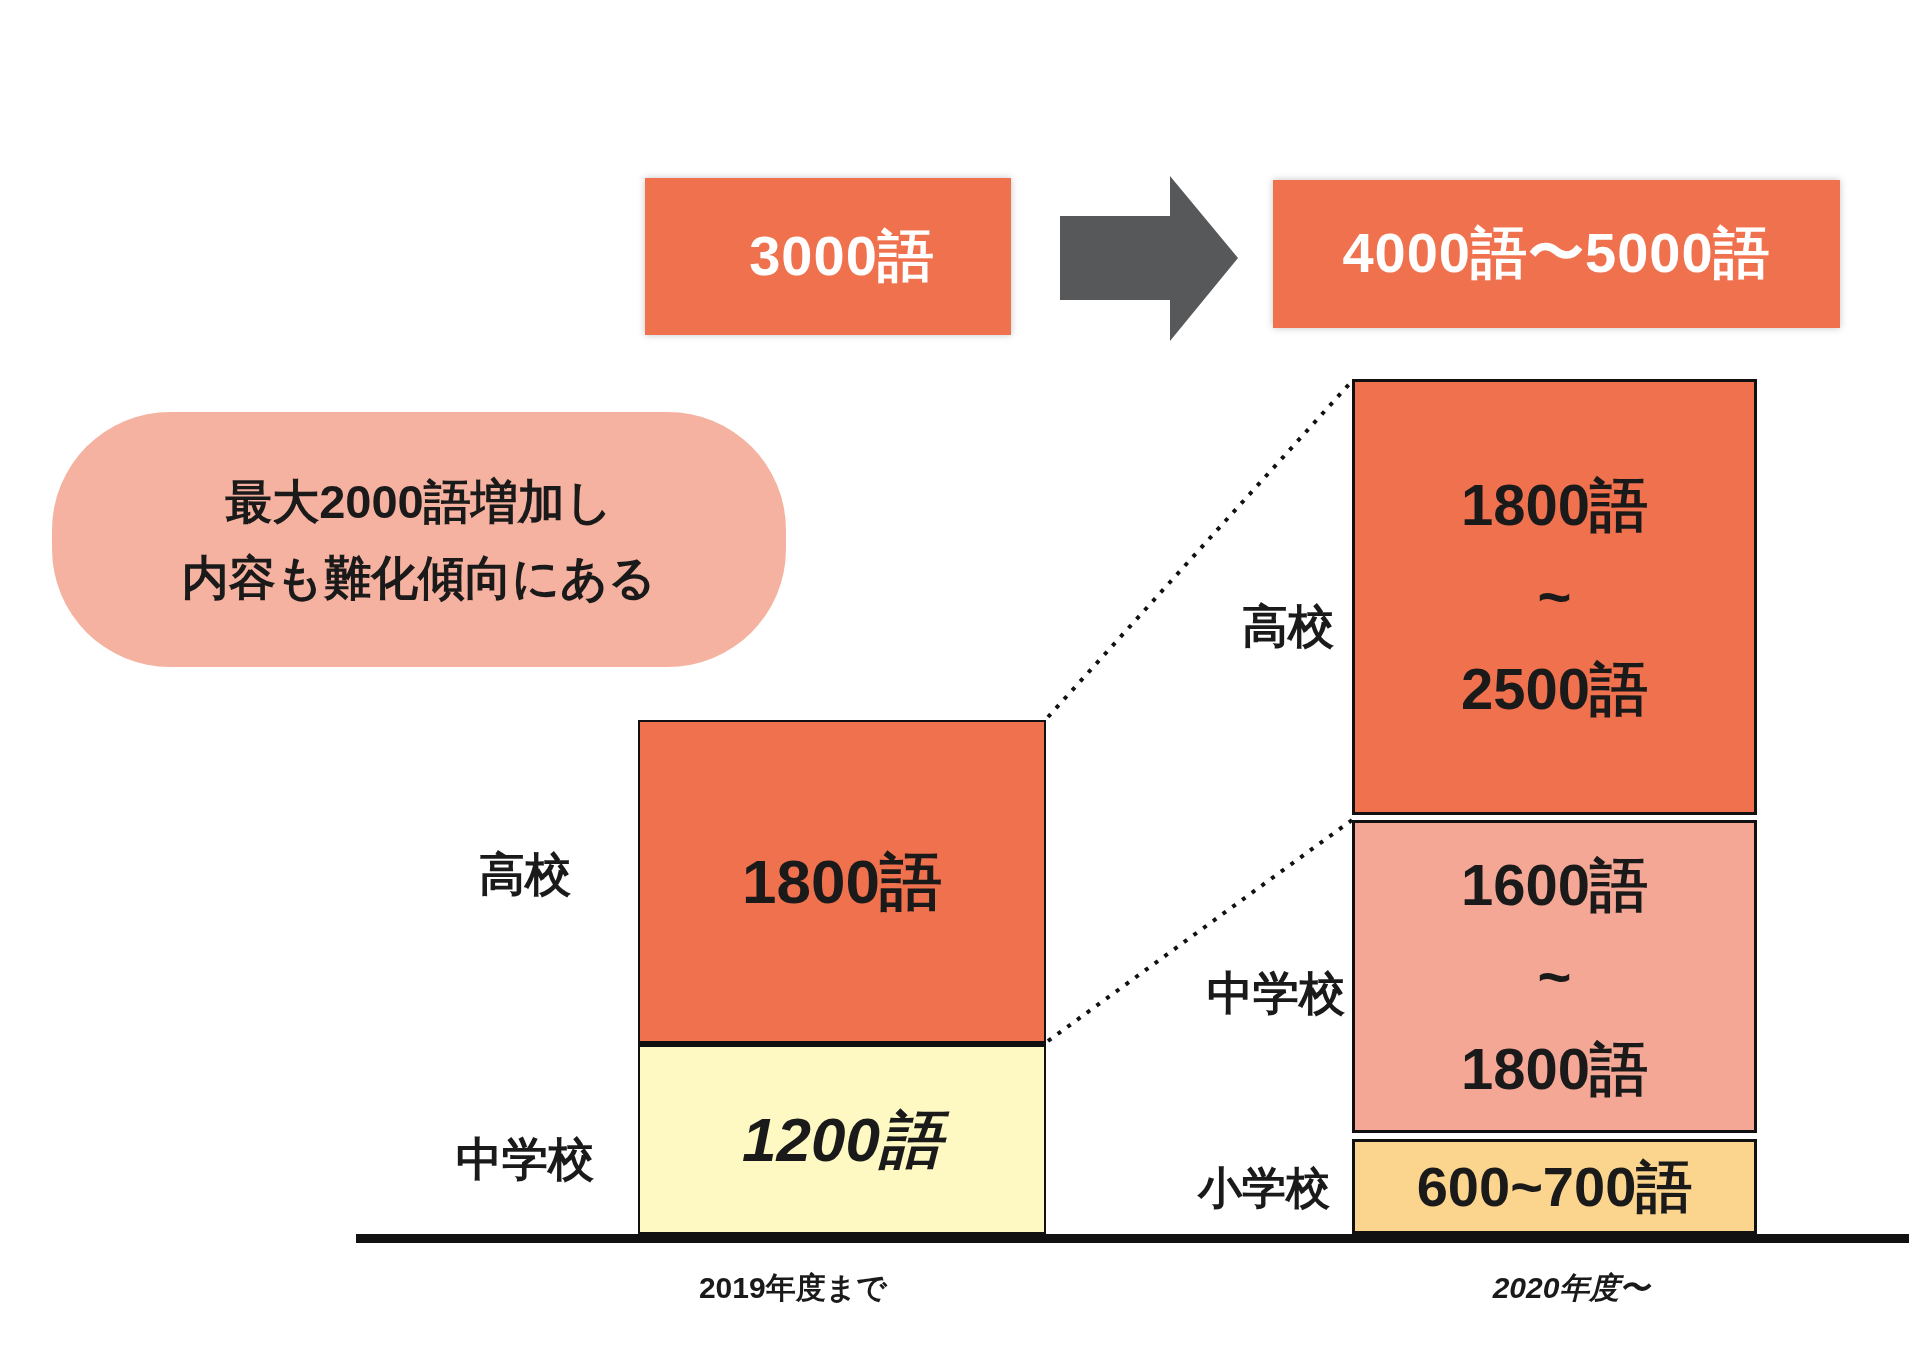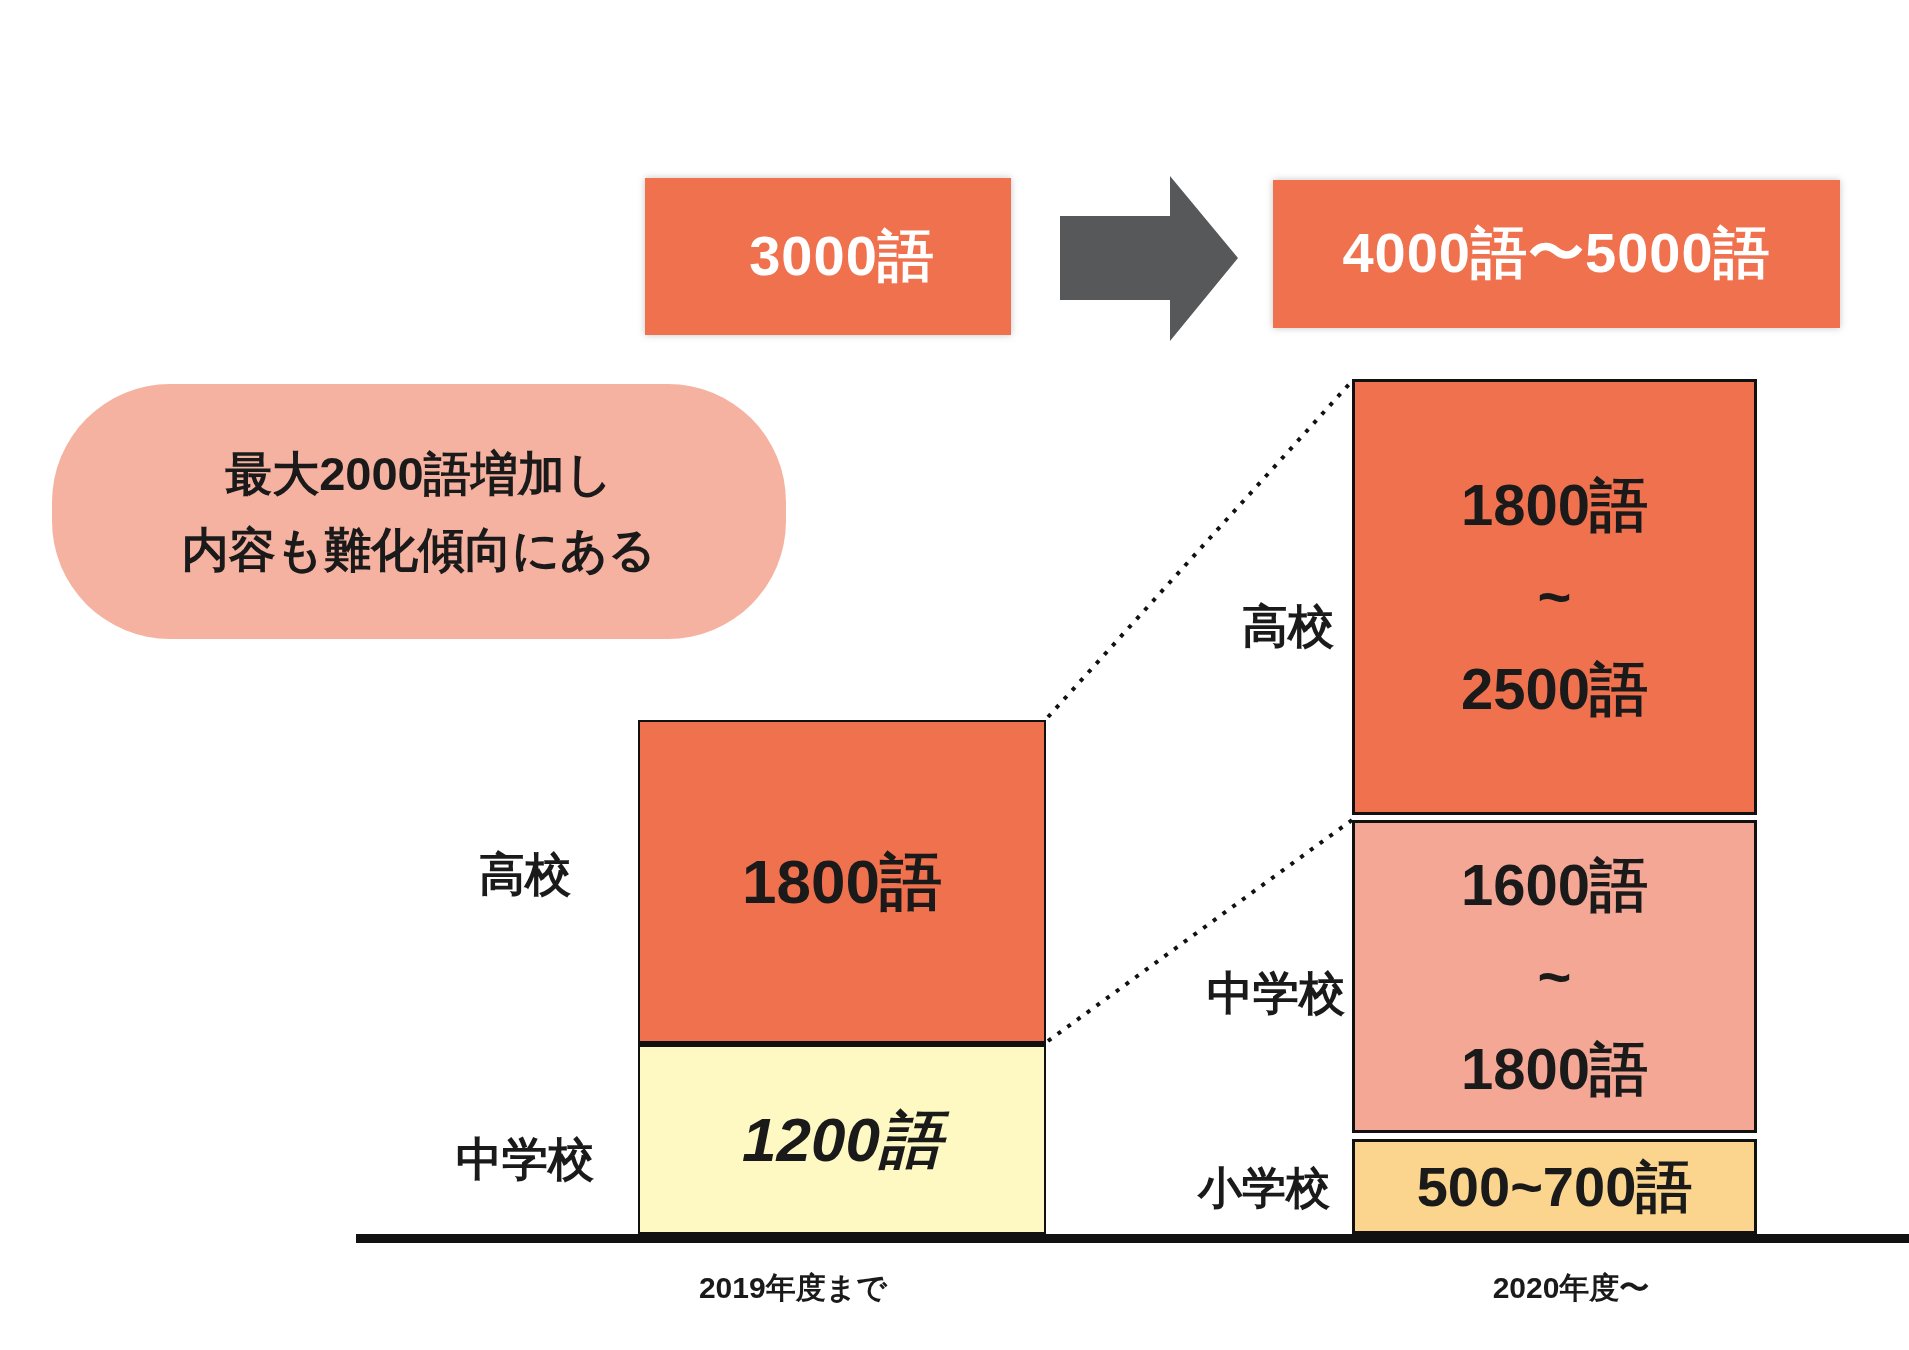--- a/index.html
+++ b/index.html
@@ -63,21 +63,21 @@
   </div>
 
   <svg class="abs" style="left:1050px;top:170px;" width="200" height="180" viewBox="0 0 200 180" aria-hidden="true">
     <polygon points="10,46 120,46 120,6 188,88 120,171 120,130 10,130" fill="#57585A"></polygon>
   </svg>
 
   <div class="abs topbox after" style="background: rgb(240, 113, 78);">
     <span>4000語〜5000語</span>
   </div>
 
-  <div class="abs callout" style="background: rgb(246, 178, 160);">
+  <div class="abs callout" style="background: rgb(246, 178, 160); margin-top: 28px;">
     <div>最大2000語増加し</div>
     <div>内容も難化傾向にある</div>
   </div>
 
   <svg width="1909" height="1350" viewBox="0 0 1909 1350" aria-hidden="true">
     <line x1="1048" y1="717" x2="1352" y2="381" stroke="#111" stroke-width="4" stroke-dasharray="4 8"></line>
     <line x1="1048" y1="1041" x2="1352" y2="820" stroke="#111" stroke-width="4" stroke-dasharray="4 8"></line>
   </svg>
 
   <div class="abs leftbar">
@@ -94,28 +94,28 @@
     <div>1800語</div>
     <div>~</div>
     <div>2500語</div>
   </div>
   <div class="abs rseg jhs" style="background: rgb(244, 167, 149); text-align: right;">
     <div>1600語</div>
     <div>~</div>
     <div>1800語</div>
   </div>
   <div class="abs rseg es" style="background: rgb(251, 213, 141);">
-    <div>500~700語</div>
+    <div>600~700語</div>
   </div>
 
   <div class="abs schoollabel" style="left:375px;top:845px;">高校</div>
   <div class="abs schoollabel" style="left:375px;top:1130px;">中学校</div>
 
   <div class="abs schoollabel" style="left:1138px;top:597px;">高校</div>
   <div class="abs schoollabel" style="left:1126px;top:964px;">中学校</div>
   <div class="abs schoollabel" style="left:1114px;top:1158px;font-size:44px;">小学校</div>
 
   <div class="abs baseline"></div>
 
   <div class="abs axislabel" style="left:593px;top:1258px;">2019年度まで</div>
-  <div class="abs axislabel" style="left:1371px;top:1258px;">2020年度〜</div>
+  <div class="abs axislabel" style="left:1371px;top:1258px;font-style:italic;">2020年度〜</div>
 
 </div>
 
 </body></html>

